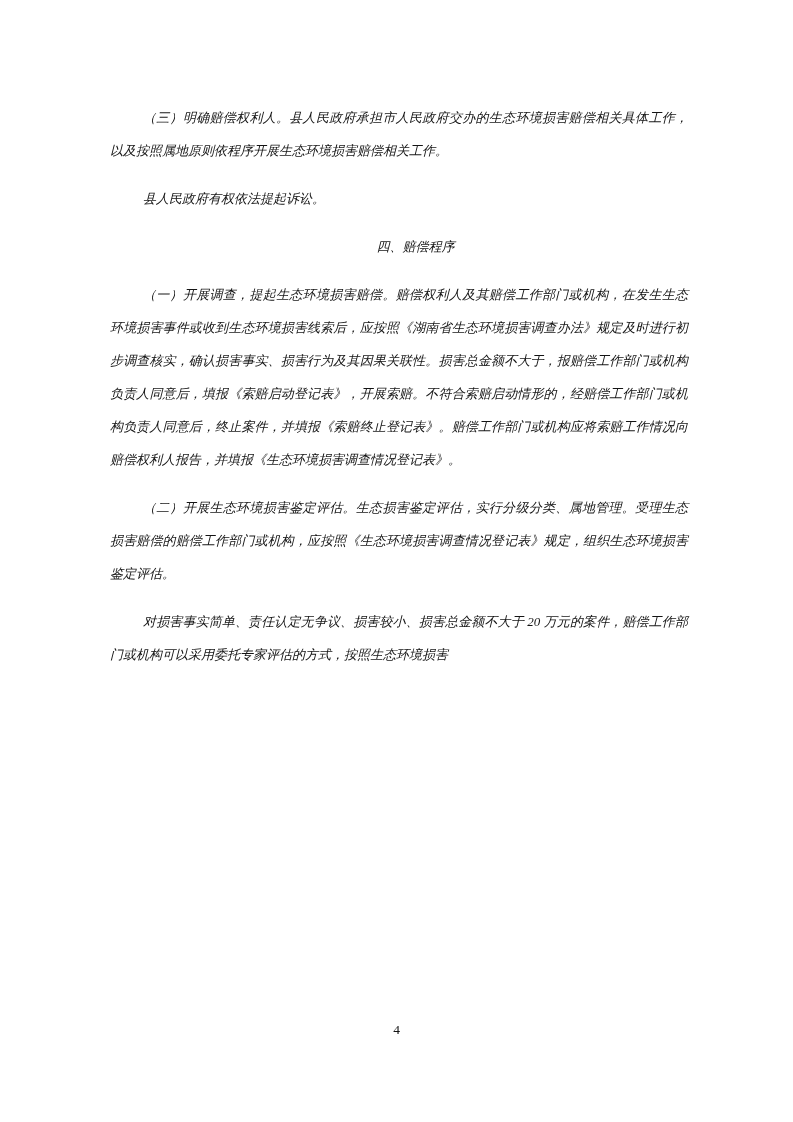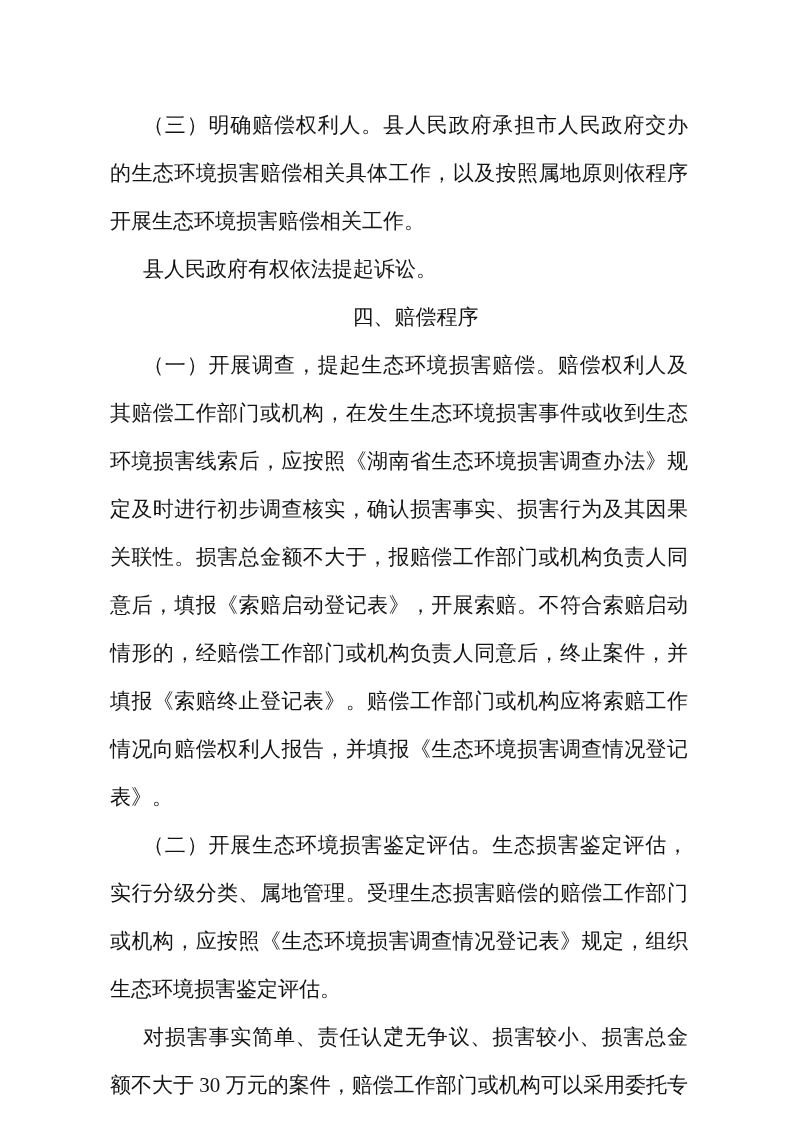--- a/index.html
+++ b/index.html
@@ -18,30 +18,31 @@
   }
   .content {
     position: absolute;
     left: 110px;
     top: 101px;
     width: 578px;
     color: #141414;
   }
   .content p {
     margin: 0;
-    font-size: 21px;
-    line-height: 48px;
+    font-size: 13px;
+    line-height: 33px;
     text-align: justify;
     text-justify: inter-ideograph;
     text-indent: 33px;
     letter-spacing: 0;
     word-break: break-all;
+    font-style: italic;
   }
   .content p + p {
-    margin-top: 0;
+    margin-top: 15px;
   }
   .content p.heading {
     text-align: center;
   }
   .page-number {
     position: absolute;
     left: 0;
     top: 1022px;
     width: 793px;
     text-align: center;
@@ -53,16 +54,16 @@
 </head>
 <body>
 
 <div class="page">
   <div class="content">
       <p class="body">（三）明确赔偿权利人。县人民政府承担市人民政府交办的生态环境损害赔偿相关具体工作，以及按照属地原则依程序开展生态环境损害赔偿相关工作。</p>
       <p class="body">县人民政府有权依法提起诉讼。</p>
       <p class="heading">四、赔偿程序</p>
       <p class="body">（一）开展调查，提起生态环境损害赔偿。赔偿权利人及其赔偿工作部门或机构，在发生生态环境损害事件或收到生态环境损害线索后，应按照《湖南省生态环境损害调查办法》规定及时进行初步调查核实，确认损害事实、损害行为及其因果关联性。损害总金额不大于，报赔偿工作部门或机构负责人同意后，填报《索赔启动登记表》，开展索赔。不符合索赔启动情形的，经赔偿工作部门或机构负责人同意后，终止案件，并填报《索赔终止登记表》。赔偿工作部门或机构应将索赔工作情况向赔偿权利人报告，并填报《生态环境损害调查情况登记表》。</p>
       <p class="body">（二）开展生态环境损害鉴定评估。生态损害鉴定评估，实行分级分类、属地管理。受理生态损害赔偿的赔偿工作部门或机构，应按照《生态环境损害调查情况登记表》规定，组织生态环境损害鉴定评估。</p>
-      <p class="body">对损害事实简单、责任认定无争议、损害较小、损害总金额不大于 30 万元的案件，赔偿工作部门或机构可以采用委托专家评估的方式，按照生态环境损害</p>
+      <p class="body">对损害事实简单、责任认定无争议、损害较小、损害总金额不大于 20 万元的案件，赔偿工作部门或机构可以采用委托专家评估的方式，按照生态环境损害</p>
     </div>
   <div class="page-number">4</div>
 </div>
 
 </body></html>

